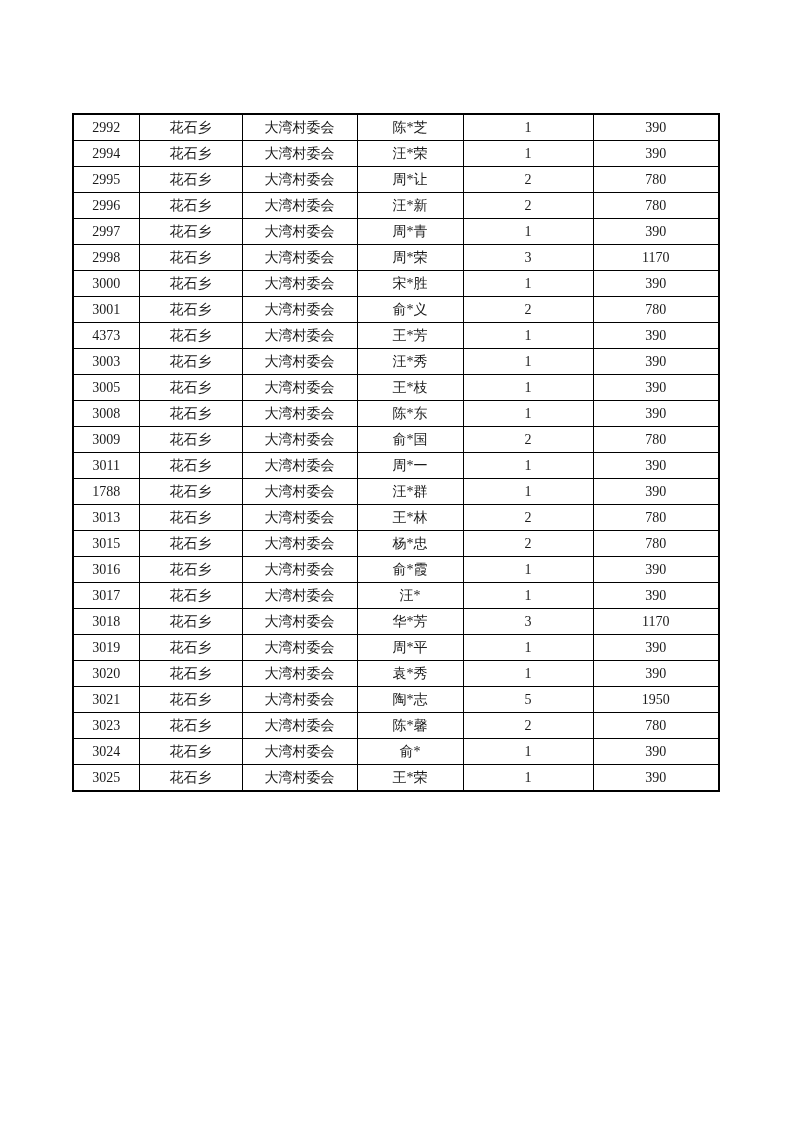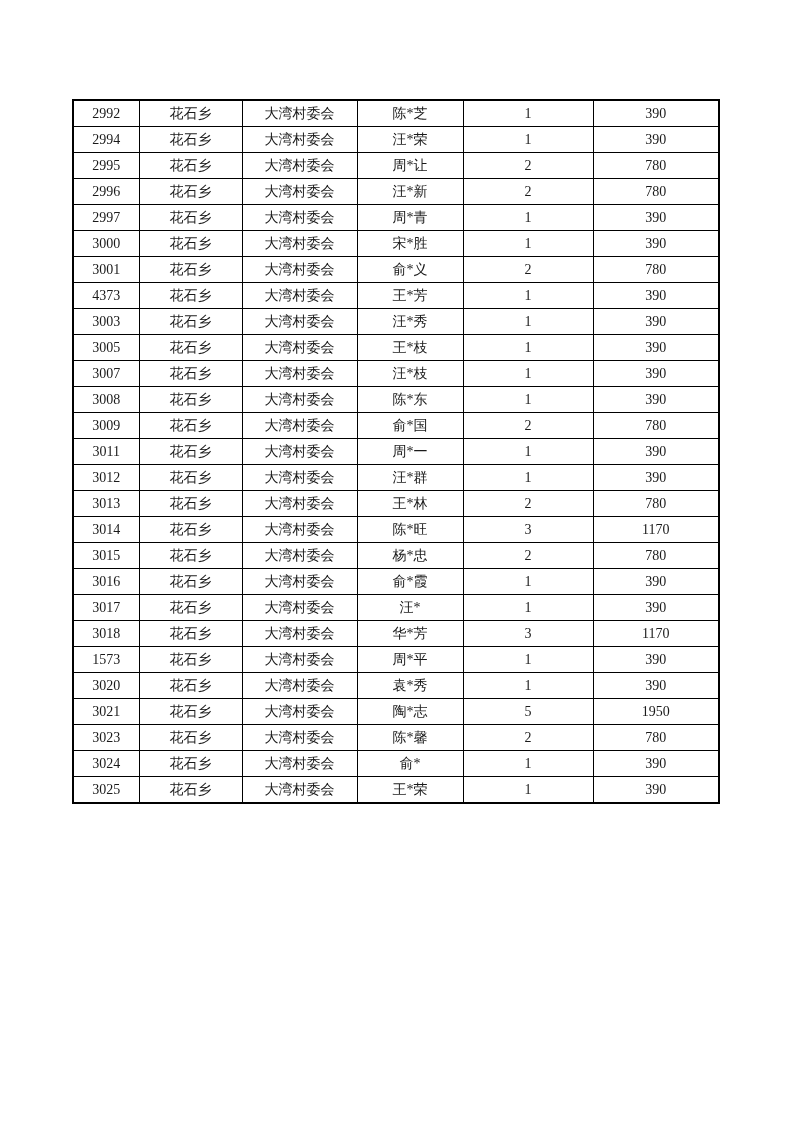--- a/index.html
+++ b/index.html
@@ -11,21 +11,21 @@
     height: 1122px;
     background: #ffffff;
     font-family: "Liberation Serif", "DejaVu Serif", serif;
     color: #1a1a1a;
     position: relative;
     overflow: hidden;
   }
   .sheet-table {
     position: absolute;
     left: 72px;
-    top: 99px;
+    top: 113px;
     width: 646px;
     border-collapse: collapse;
     table-layout: fixed;
     border: 2px solid #000000;
   }
   .sheet-table td {
     border: 1px solid #000000;
     height: 25px;
     text-align: center;
     vertical-align: middle;
@@ -89,114 +89,106 @@
       </tr>
       <tr>
         <td>2997</td>
         <td>花石乡</td>
         <td>大湾村委会</td>
         <td>周*青</td>
         <td>1</td>
         <td>390</td>
       </tr>
       <tr>
-        <td>3000</td>
-        <td>花石乡</td>
-        <td>大湾村委会</td>
-        <td>宋*胜</td>
-        <td>1</td>
-        <td>390</td>
-      </tr>
-      <tr>
-        <td>3001</td>
-        <td>花石乡</td>
-        <td>大湾村委会</td>
-        <td>俞*义</td>
-        <td>2</td>
-        <td>780</td>
-      </tr>
-      <tr>
-        <td>4373</td>
-        <td>花石乡</td>
-        <td>大湾村委会</td>
-        <td>王*芳</td>
-        <td>1</td>
-        <td>390</td>
-      </tr>
-      <tr>
-        <td>3003</td>
-        <td>花石乡</td>
-        <td>大湾村委会</td>
-        <td>汪*秀</td>
-        <td>1</td>
-        <td>390</td>
-      </tr>
-      <tr>
-        <td>3005</td>
-        <td>花石乡</td>
-        <td>大湾村委会</td>
-        <td>王*枝</td>
-        <td>1</td>
-        <td>390</td>
-      </tr>
-      <tr>
-        <td>3007</td>
-        <td>花石乡</td>
-        <td>大湾村委会</td>
-        <td>汪*枝</td>
-        <td>1</td>
-        <td>390</td>
-      </tr>
-      <tr>
-        <td>3008</td>
-        <td>花石乡</td>
-        <td>大湾村委会</td>
-        <td>陈*东</td>
-        <td>1</td>
-        <td>390</td>
-      </tr>
-      <tr>
-        <td>3009</td>
-        <td>花石乡</td>
-        <td>大湾村委会</td>
-        <td>俞*国</td>
-        <td>2</td>
-        <td>780</td>
-      </tr>
-      <tr>
-        <td>3011</td>
-        <td>花石乡</td>
-        <td>大湾村委会</td>
-        <td>周*一</td>
-        <td>1</td>
-        <td>390</td>
-      </tr>
-      <tr>
-        <td>3012</td>
-        <td>花石乡</td>
-        <td>大湾村委会</td>
-        <td>汪*群</td>
-        <td>1</td>
-        <td>390</td>
-      </tr>
-      <tr>
-        <td>3013</td>
-        <td>花石乡</td>
-        <td>大湾村委会</td>
-        <td>王*林</td>
-        <td>2</td>
-        <td>780</td>
-      </tr>
-      <tr>
-        <td>3014</td>
-        <td>花石乡</td>
-        <td>大湾村委会</td>
-        <td>陈*旺</td>
+        <td>2998</td>
+        <td>花石乡</td>
+        <td>大湾村委会</td>
+        <td>周*荣</td>
         <td>3</td>
         <td>1170</td>
+      </tr>
+      <tr>
+        <td>3000</td>
+        <td>花石乡</td>
+        <td>大湾村委会</td>
+        <td>宋*胜</td>
+        <td>1</td>
+        <td>390</td>
+      </tr>
+      <tr>
+        <td>3001</td>
+        <td>花石乡</td>
+        <td>大湾村委会</td>
+        <td>俞*义</td>
+        <td>2</td>
+        <td>780</td>
+      </tr>
+      <tr>
+        <td>4373</td>
+        <td>花石乡</td>
+        <td>大湾村委会</td>
+        <td>王*芳</td>
+        <td>1</td>
+        <td>390</td>
+      </tr>
+      <tr>
+        <td>3003</td>
+        <td>花石乡</td>
+        <td>大湾村委会</td>
+        <td>汪*秀</td>
+        <td>1</td>
+        <td>390</td>
+      </tr>
+      <tr>
+        <td>3005</td>
+        <td>花石乡</td>
+        <td>大湾村委会</td>
+        <td>王*枝</td>
+        <td>1</td>
+        <td>390</td>
+      </tr>
+      <tr>
+        <td>3008</td>
+        <td>花石乡</td>
+        <td>大湾村委会</td>
+        <td>陈*东</td>
+        <td>1</td>
+        <td>390</td>
+      </tr>
+      <tr>
+        <td>3009</td>
+        <td>花石乡</td>
+        <td>大湾村委会</td>
+        <td>俞*国</td>
+        <td>2</td>
+        <td>780</td>
+      </tr>
+      <tr>
+        <td>3011</td>
+        <td>花石乡</td>
+        <td>大湾村委会</td>
+        <td>周*一</td>
+        <td>1</td>
+        <td>390</td>
+      </tr>
+      <tr>
+        <td>1788</td>
+        <td>花石乡</td>
+        <td>大湾村委会</td>
+        <td>汪*群</td>
+        <td>1</td>
+        <td>390</td>
+      </tr>
+      <tr>
+        <td>3013</td>
+        <td>花石乡</td>
+        <td>大湾村委会</td>
+        <td>王*林</td>
+        <td>2</td>
+        <td>780</td>
       </tr>
       <tr>
         <td>3015</td>
         <td>花石乡</td>
         <td>大湾村委会</td>
         <td>杨*忠</td>
         <td>2</td>
         <td>780</td>
       </tr>
       <tr>
@@ -217,21 +209,21 @@
       </tr>
       <tr>
         <td>3018</td>
         <td>花石乡</td>
         <td>大湾村委会</td>
         <td>华*芳</td>
         <td>3</td>
         <td>1170</td>
       </tr>
       <tr>
-        <td>1573</td>
+        <td>3019</td>
         <td>花石乡</td>
         <td>大湾村委会</td>
         <td>周*平</td>
         <td>1</td>
         <td>390</td>
       </tr>
       <tr>
         <td>3020</td>
         <td>花石乡</td>
         <td>大湾村委会</td>

